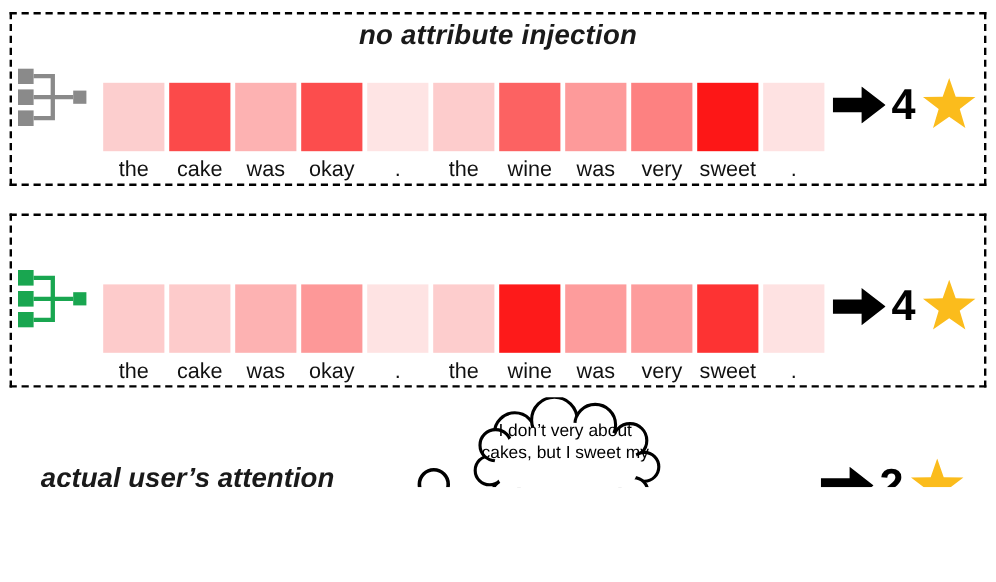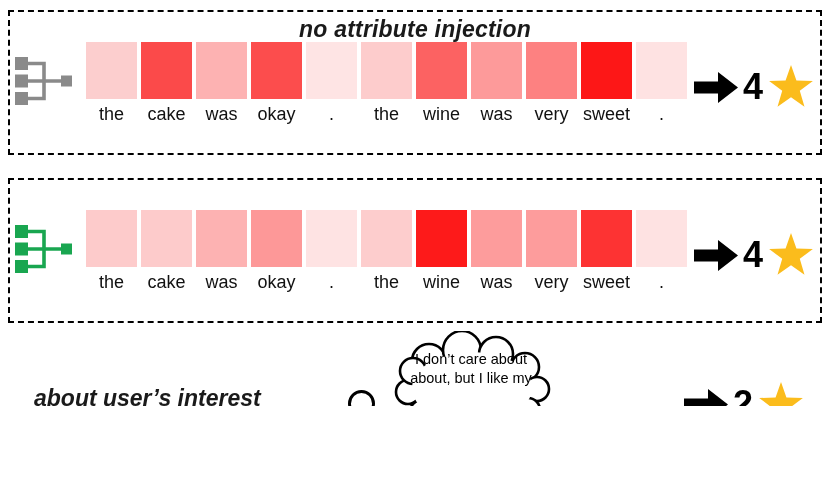--- a/index.html
+++ b/index.html
@@ -12,21 +12,21 @@
     border:2px dashed #000;background:#fff;
   }
   .panel-1{top:10px;}
   .panel-2{top:178px;}
   .panel-title{
     position:absolute;top:4px;left:0;right:0;text-align:center;
     font-style:italic;font-weight:600;font-size:23px;letter-spacing:.2px;
   }
   .tree-icon{position:absolute;left:5px;top:45px;}
   .heatmap{
-    position:absolute;left:76px;top:30px;display:flex;gap:4px;
+    position:absolute;left:76px;top:57px;display:flex;gap:4px;
   }
   .token{width:51px;display:flex;flex-direction:column;align-items:center;}
   .cell{width:51px;height:57px;}
   .word{margin-top:4px;font-size:18px;line-height:22px;color:#111;}
   .result{
     position:absolute;left:684px;top:52px;height:46px;
     display:flex;align-items:center;gap:5px;
   }
   .result-row3{position:absolute;left:684px;top:381px;height:46px;display:flex;align-items:center;gap:5px;}
   .rating{font-size:36px;font-weight:700;line-height:1;color:#000;}
@@ -180,21 +180,21 @@
       <svg width="44" height="31" viewBox="0 0 44 31">
         <path d="M0 9.5 H24 V0 L44 15.5 L24 31 V21.5 H0 Z" fill="#000000"></path>
       </svg>
       <span class="rating">4</span>
       <svg width="46" height="44" viewBox="0 0 44 42">
         <polygon points="22,0 27.2,14.9 42.9,15.2 30.4,24.7 34.9,39.8 22,30.8 9.1,39.8 13.6,24.7 1.1,15.2 16.8,14.9" fill="#FBBC1C"></polygon>
       </svg>
     </div>
   </section>
 
-  <div class="user-label">about user’s interest</div>
+  <div class="user-label">actual user’s attention</div>
 
   <svg class="person" width="54" height="60" viewBox="0 0 54 60">
     <circle cx="27" cy="13" r="12.5" fill="#19A650"></circle>
     <path d="M3 60 V42 Q3 31.5 13.5 31.5 H40.5 Q51 31.5 51 42 V60 Z" fill="#19A650"></path>
   </svg>
 
   <div class="thought-dot dot-small"></div>
   <div class="thought-dot dot-med"></div>
 
   <svg class="cloud" width="170" height="112" viewBox="0 0 170 112">
@@ -209,22 +209,22 @@
       <circle cx="92" cy="95" r="14"></circle>
       <circle cx="62" cy="93" r="13"></circle>
       <circle cx="38" cy="81" r="12"></circle>
       <circle cx="24" cy="61" r="12"></circle>
       <circle cx="29" cy="40" r="13"></circle>
     </g>
     <ellipse cx="88" cy="57" rx="60" ry="36" fill="#ffffff"></ellipse>
   </svg>
 
   <div class="cloud-text">
-    <div>I don’t care about</div>
-    <div>about, but I like my</div>
+    <div>I don’t very about</div>
+    <div>cakes, but I sweet my</div>
   </div>
 
   <div class="result-row3">
     <svg width="44" height="31" viewBox="0 0 44 31">
       <path d="M0 9.5 H24 V0 L44 15.5 L24 31 V21.5 H0 Z" fill="#000000"></path>
     </svg>
     <span class="rating">2</span>
     <svg width="46" height="44" viewBox="0 0 44 42">
       <polygon points="22,0 27.2,14.9 42.9,15.2 30.4,24.7 34.9,39.8 22,30.8 9.1,39.8 13.6,24.7 1.1,15.2 16.8,14.9" fill="#FBBC1C"></polygon>
     </svg>

